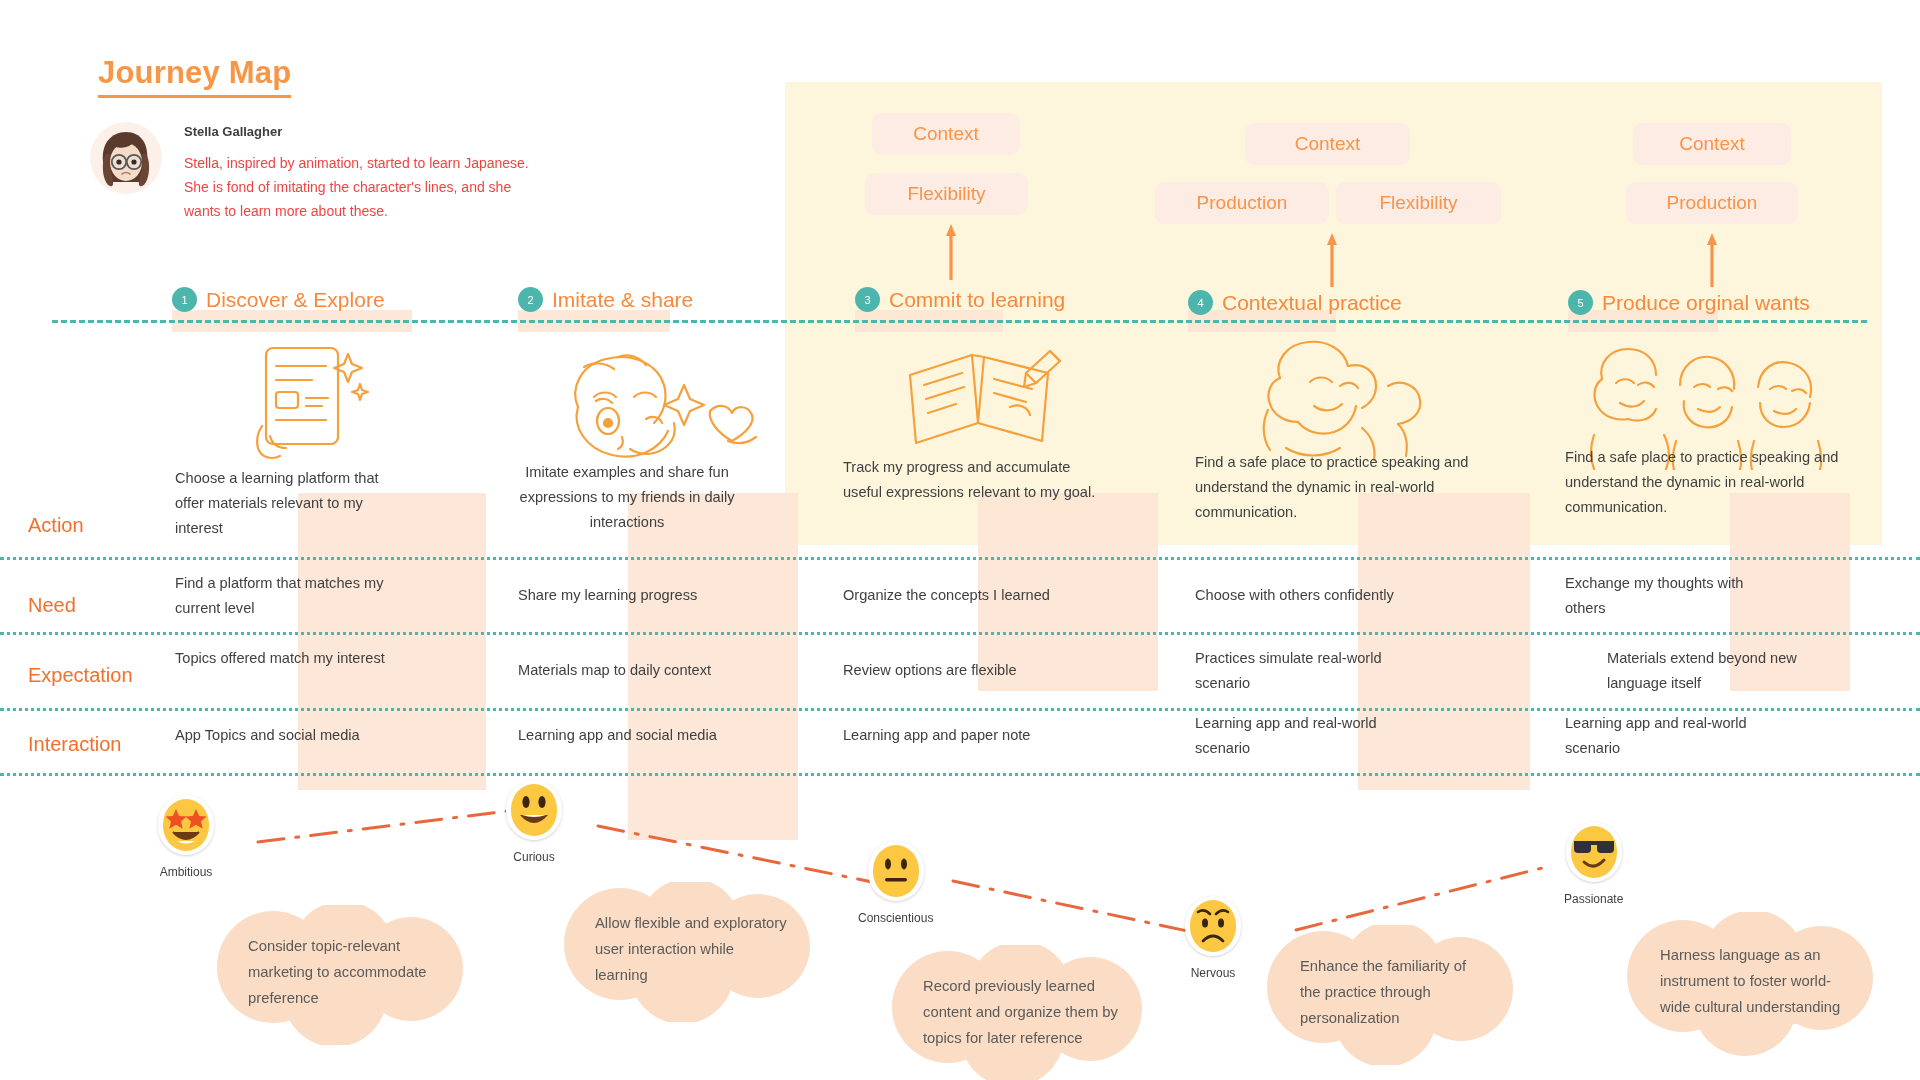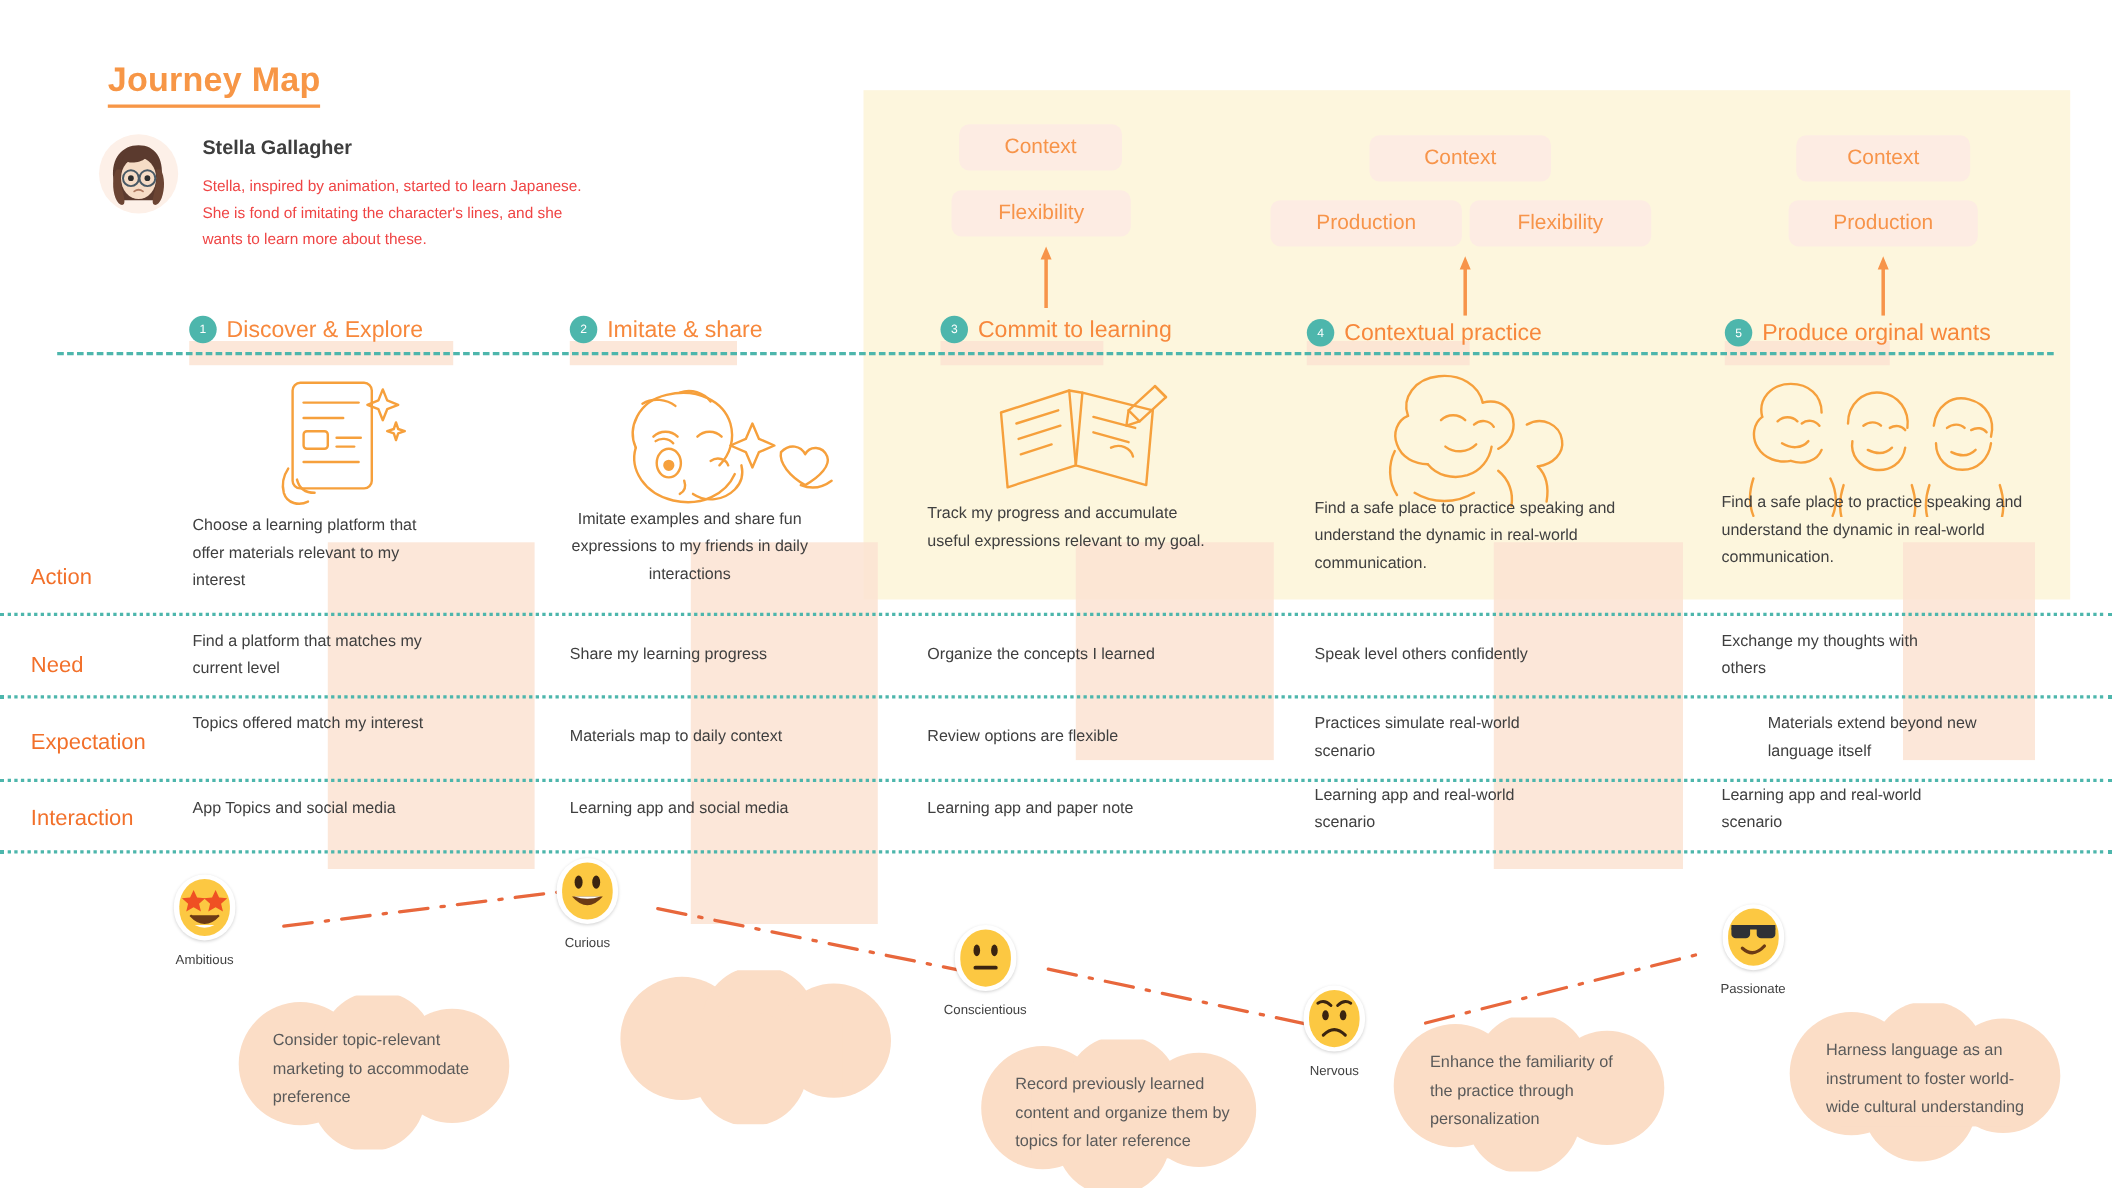--- a/index.html
+++ b/index.html
@@ -28,21 +28,21 @@
 
   
   #persona{left:90px;top:122px;width:560px;display:flex;gap:22px;}
   #avatar{
     width:72px;height:72px;border-radius:50%;
     background:#fdf0e8;flex:0 0 72px;
     position:relative;overflow:hidden;
   }
   #avatar svg{position:absolute;left:0;top:0;}
   #persona-text{padding-top:2px;}
-  #persona-name{font-size:18px;font-weight:700;color:#3e3e3e;margin-bottom:12px;}
+  #persona-name{font-size:13px;font-weight:700;color:#3e3e3e;margin-bottom:12px;}
   #persona-desc{font-size:14px;line-height:24px;color:#ef4444;width:360px;}
 
   
   .tag{
     position:absolute;
     background:#fdece3;border-radius:9px;
     color:#f7944a;font-size:19px;
     display:flex;align-items:center;justify-content:center;
     height:42px;padding:0 20px;white-space:nowrap;
   }
@@ -308,21 +308,21 @@
 <div class="cell" style="left:843px;top:455px;width:258px;">Track my progress and accumulate useful expressions relevant to my goal.</div>
 <div class="cell" style="left:1195px;top:450px;width:275px;">Find a safe place to practice speaking and understand the dynamic in real-world communication.</div>
 <div class="cell" style="left:1565px;top:445px;width:282px;">Find a safe place to practice speaking and understand the dynamic in real-world communication.</div>
 
 <div class="sep-dot" style="top:557px;"></div>
 
 <div class="row-label" style="top:594px;">Need</div>
 <div class="cell" style="left:175px;top:571px;width:210px;">Find a platform that matches my current level</div>
 <div class="cell" style="left:518px;top:583px;width:230px;">Share my learning progress</div>
 <div class="cell" style="left:843px;top:583px;width:240px;">Organize the concepts I learned</div>
-<div class="cell" style="left:1195px;top:583px;width:240px;">Speak level others confidently</div>
+<div class="cell" style="left:1195px;top:583px;width:240px;">Choose with others confidently</div>
 <div class="cell" style="left:1565px;top:571px;width:212px;">Exchange my thoughts with others</div>
 
 <div class="sep-dot" style="top:632px;"></div>
 
 <div class="row-label" style="top:664px;">Expectation</div>
 <div class="cell" style="left:175px;top:646px;width:215px;">Topics offered match my interest</div>
 <div class="cell" style="left:518px;top:658px;width:240px;">Materials map to daily context</div>
 <div class="cell" style="left:843px;top:658px;width:235px;">Review options are flexible</div>
 <div class="cell" style="left:1195px;top:646px;width:225px;">Practices simulate real-world scenario</div>
 <div class="cell" style="left:1565px;top:646px;width:235px;margin-left:42px;">Materials extend beyond new language itself</div>
@@ -438,20 +438,21 @@
 <div class="cloud" style="left:562px;top:882px;width:250px;height:140px;">
   <svg class="cloud-bg" width="250" height="140" viewBox="0 0 250 140">
     <g fill="#fbddc6">
       <circle cx="58" cy="62" r="56"></circle>
         <circle cx="128" cy="48" r="52"></circle>
       <circle cx="196" cy="64" r="52"></circle>
         <circle cx="120" cy="90" r="52"></circle>
       <rect x="48" y="48" width="156" height="60"></rect>
     </g>
   </svg>
+  <div class="cloud-text" style="left:33px;top:28px;width:195px;">Allow flexible and exploratory user interaction while learning</div>
 </div>
 
 <div class="cloud" style="left:888px;top:945px;width:260px;height:140px;">
   <svg class="cloud-bg" width="260" height="140" viewBox="0 0 260 140">
     <g fill="#fbddc6">
       <circle cx="60" cy="62" r="56"></circle>
         <circle cx="132" cy="48" r="52"></circle>
       <circle cx="202" cy="64" r="52"></circle>
         <circle cx="124" cy="90" r="52"></circle>
       <rect x="50" y="48" width="160" height="60"></rect>

